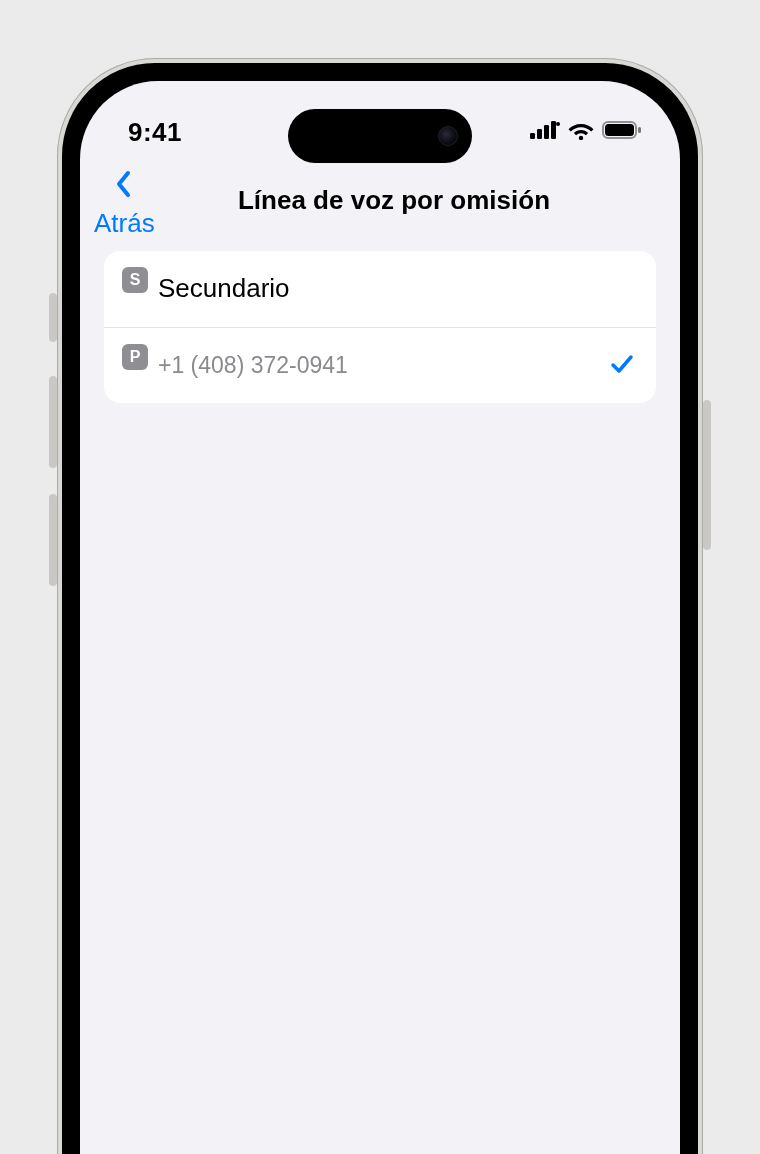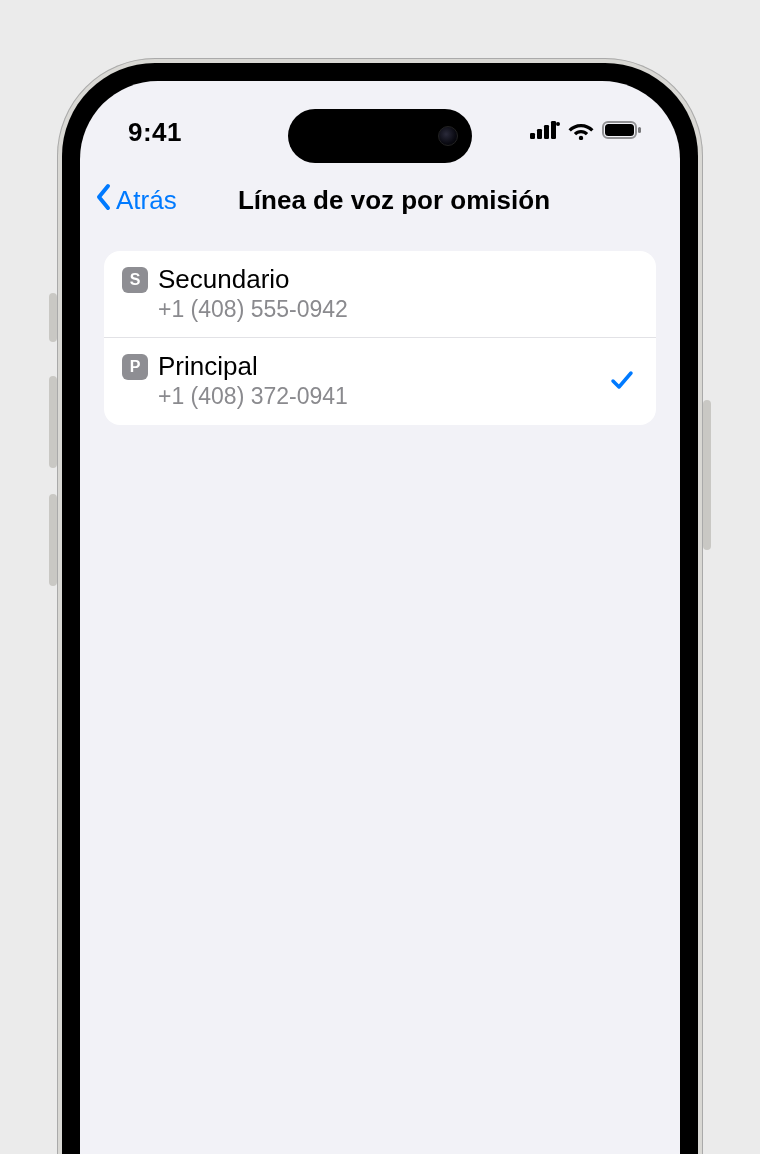--- a/index.html
+++ b/index.html
@@ -118,20 +118,21 @@
     top: 0;
     bottom: 0;
     display: flex;
     align-items: center;
     gap: 2px;
     color: #007aff;
     font-size: 26px;
     font-weight: 400;
     padding: 0 6px;
     cursor: pointer;
+    flex-direction: column;
   }
   .back-btn svg { flex: none; }
   .nav-title {
     position: absolute;
     left: 0; right: 0;
     text-align: center;
     font-size: 26px;
     font-weight: 600;
     color: #000;
     pointer-events: none;
@@ -258,29 +259,27 @@
           <div class="nav-title">Línea de voz por omisión</div>
         </div>
 
         <div class="content">
           <div class="list-group">
 
             <div class="list-row">
               <div class="sim-badge">S</div>
               <div class="row-text">
                 <div class="row-title">Secundario</div>
-                <div class="row-sub">+1 (408) 555-0942</div>
               </div>
 
             </div>
 
             <div class="list-row">
               <div class="sim-badge">P</div>
               <div class="row-text">
-                <div class="row-title">Principal</div>
                 <div class="row-sub">+1 (408) 372-0941</div>
               </div>
               <span class="check">
                 <svg width="28" height="28" viewBox="0 0 28 28">
                   <polyline points="5,15 11,21 23,7" fill="none" stroke="#007aff" stroke-width="3.5" stroke-linecap="round" stroke-linejoin="round"></polyline>
                 </svg>
               </span>
             </div>
 
           </div>

